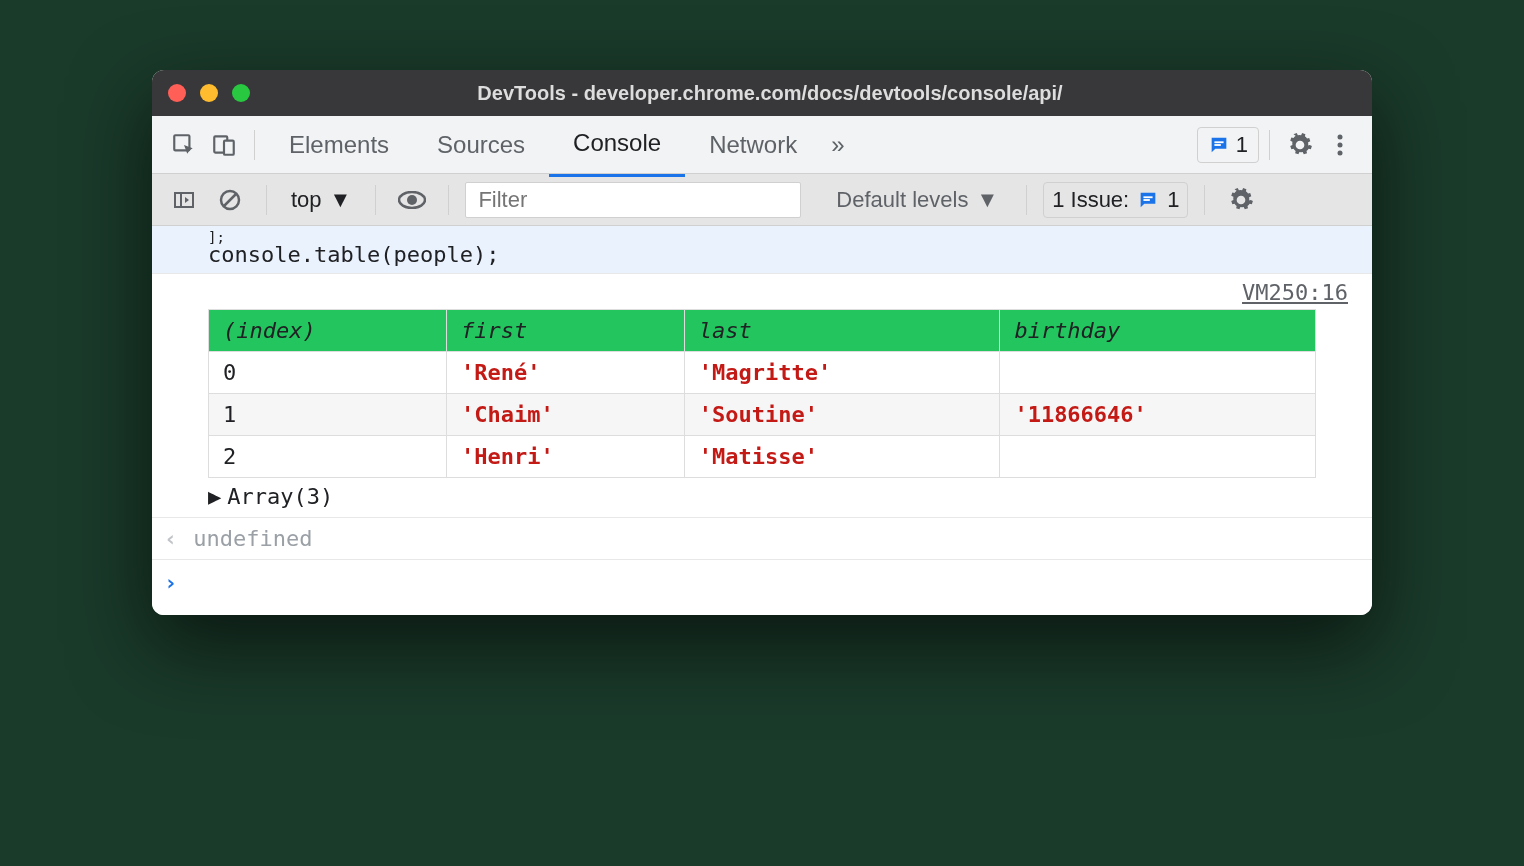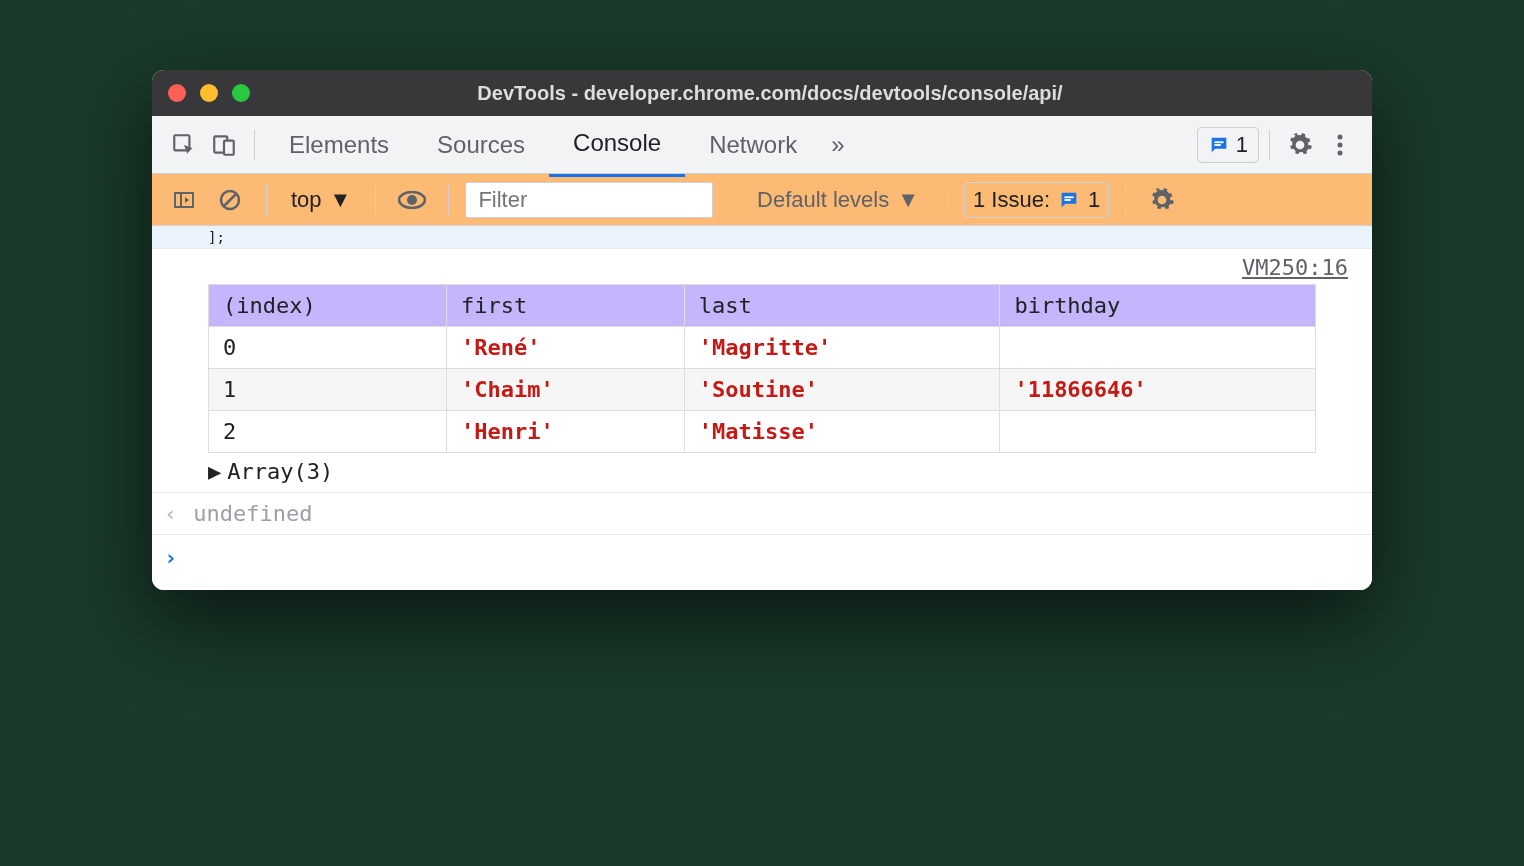--- a/index.html
+++ b/index.html
@@ -57,29 +57,29 @@
   .tab.active { color: #202124; border-bottom: 3px solid #1a73e8; }
   .spacer { flex: 1; }
   .issues-badge {
     display: flex; align-items: center; gap: 6px;
     border: 1px solid #d0d0d0; border-radius: 4px;
     padding: 4px 10px; font-size: 22px; color: #202124;
   }
   .toolbar {
     display: flex; align-items: center;
     height: 52px; border-bottom: 1px solid #d0d0d0;
-    background: #fdba74; padding: 0 12px; gap: 6px;
+    background: #e5e5e5; padding: 0 12px; gap: 6px;
   }
   .context-select {
     display: flex; align-items: center; gap: 8px;
     font-size: 22px; color: #202124; padding: 0 8px; cursor: pointer;
   }
   .filter-input {
     border: 1px solid #d0d0d0; background: #fff;
-    height: 36px; width: 248px; padding: 0 12px;
+    height: 36px; width: 336px; padding: 0 12px;
     font-size: 22px; color: #5f6368; border-radius: 2px;
   }
   .levels-select {
     display: flex; align-items: flex-start; gap: 8px;
     font-size: 22px; color: #5f6368; padding: 0 12px; cursor: pointer;
   }
   .issue-box {
     border: 1px solid #d0d0d0; border-radius: 4px;
     padding: 4px 8px; display: flex; align-items: center; gap: 8px;
     font-size: 22px; color: #202124;
@@ -96,21 +96,21 @@
   .src-link a { color: #5f6368; text-decoration: underline; margin-left: 45px; }
   .console-table {
     margin: 4px 56px 6px 56px;
     border: 1px solid #ccc; border-collapse: collapse;
     width: calc(100% - 112px);
   }
   .console-table th, .console-table td {
     border: 1px solid #ddd; padding: 8px 14px; text-align: left;
     font-weight: normal;
   }
-  .console-table th { background: #c4b5fd; color: #202124; }
+  .console-table th { background: #22c55e; color: #202124; font-style: italic; }
   .console-table tr:nth-child(even) td { background: #f6f6f6; }
   .console-table .idx { color: #202124; }
   .console-table .str { color: #c41a16; font-weight: bold; }
   .array-expand {
     margin: 0 0 8px 56px; display: flex; align-items: center; gap: 6px;
     color: #202124; cursor: pointer;
   }
   .result-row {
     border-top: 1px solid #e8e8e8; border-bottom: 1px solid #e8e8e8;
     padding: 8px 12px; display: flex; align-items: center; gap: 16px;
@@ -225,20 +225,21 @@
     <div class="icon-btn">
       <svg width="26" height="26" viewBox="0 0 24 24" fill="#5f6368">
           <path d="M12 8a4 4 0 100 8 4 4 0 000-8zm9 4l2 1-1 3-2-.5a8 8 0 01-2 2l.5 2-3 1-1-2a8 8 0 01-3 0l-1 2-3-1 .5-2a8 8 0 01-2-2l-2 .5-1-3 2-1a8 8 0 010-3l-2-1 1-3 2 .5a8 8 0 012-2L6 2l3-1 1 2a8 8 0 013 0l1-2 3 1-.5 2a8 8 0 012 2l2-.5 1 3-2 1a8 8 0 010 3z"></path>
         </svg>
     </div>
   </div>
 
   <div class="console-body">
     <div class="cmd-row">
       <div class="frag frag-top">];</div>
+      <div class="frag">console.table(people);</div>
     </div>
     <div class="src-link">
       <a>VM250:16</a>
     </div>
     <table class="console-table">
       <thead>
           <tr>
         <th>(index)</th>
         <th>first</th>
         <th>last</th>

